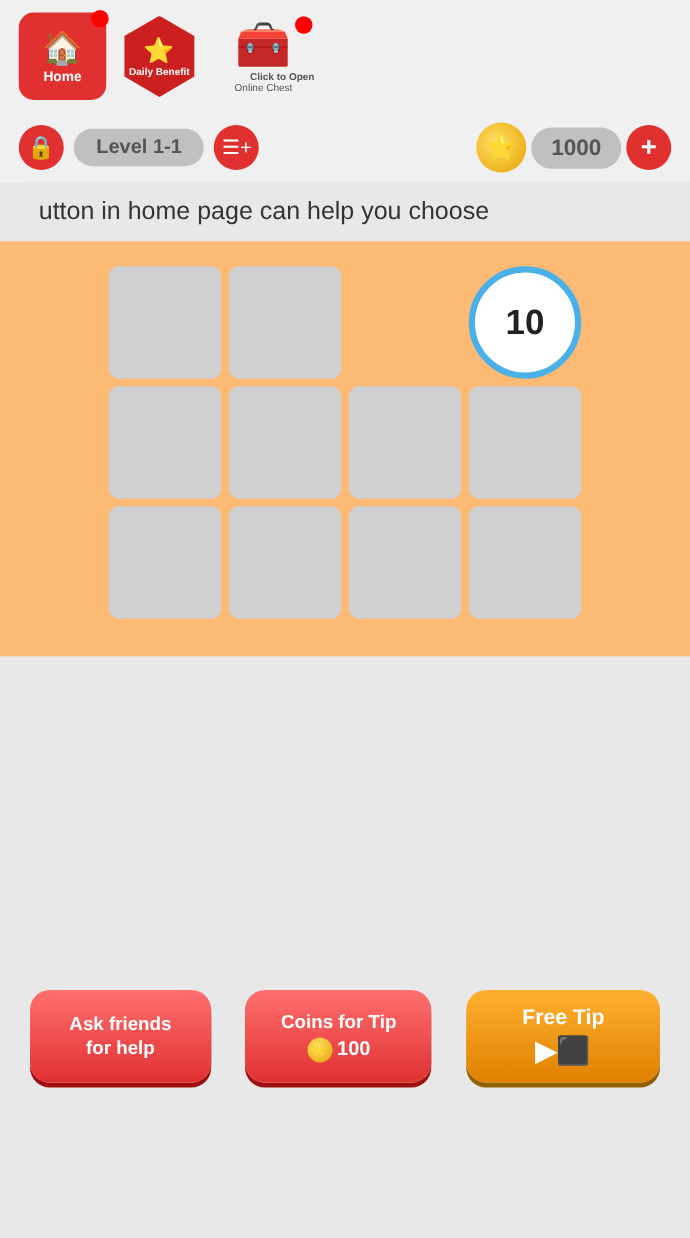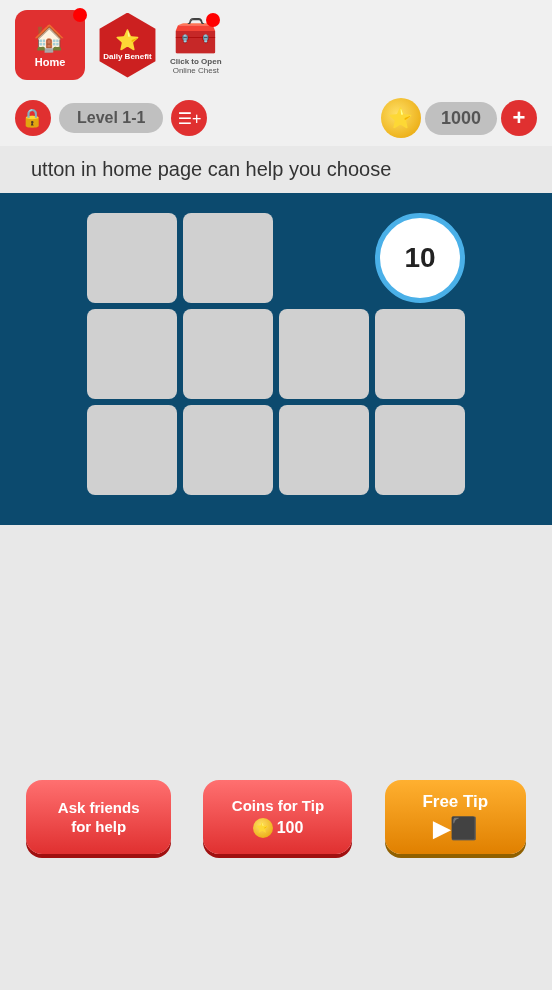--- a/index.html
+++ b/index.html
@@ -147,21 +147,21 @@
       background: #e8e8e8;
       margin-left: 16px;
     }
 
     
     .game-area {
       display: flex;
       align-items: center;
       justify-content: center;
       padding: 20px 0 30px 0;
-      background: #0c4a6e;
+      background: #fdba74;
     }
 
     .grid {
       display: grid;
       grid-template-columns: repeat(4, 90px);
       grid-template-rows: repeat(3, 90px);
       gap: 6px;
     }
 
     .cell {
@@ -184,21 +184,21 @@
       border: 5px solid #4ab0e8;
       font-size: 28px;
       font-weight: bold;
       color: #222;
       position: relative;
     }
 
     
     .bottom-buttons {
       position: absolute;
-      bottom: 136px;
+      bottom: 124px;
       left: 0;
       right: 0;
       display: flex;
       justify-content: space-around;
       padding: 0 10px;
     }
 
     .ask-friends-btn {
       background: linear-gradient(to bottom, #ff7070, #e03030);
       border-radius: 16px;
@@ -250,21 +250,21 @@
 
     .free-tip-btn {
       background: linear-gradient(to bottom, #ffb030, #e08000);
       border-radius: 16px;
       padding: 12px 16px;
       color: white;
       font-size: 17px;
       font-weight: bold;
       text-align: center;
       cursor: pointer;
-      width: 141px;
+      width: 155px;
       border: none;
       box-shadow: 0 4px 0 #906000;
     }
 
     .free-tip-btn .video-icon {
       font-size: 22px;
       margin-top: 4px;
     }
 
     
@@ -300,21 +300,21 @@
 
   <div class="hexagon" style="position:relative;">
     <div class="red-dot" style="position:absolute;top:-2px;right:-2px;"></div>
     <span style="font-size:20px;">⭐</span>
     <span style="color:white;font-size:8px;font-weight:bold;text-align:center;line-height:1.2;">Daily Benefit</span>
   </div>
 
   <div class="chest-wrapper">
     <div class="red-dot" style="position:absolute;top:-2px;right:2px;"></div>
     <span style="font-size:36px;">🧰</span>
-    <span style="font-size:8px;color:#555;font-weight:bold;text-align:right;">Click to Open</span>
+    <span style="font-size:8px;color:#555;font-weight:bold;text-align:right;margin-left:30px;">Click to Open</span>
     <span style="font-size:8px;color:#555;font-weight:normal;">Online Chest</span>
   </div>
 </div>
 
 <div class="level-bar">
   <div class="lock-icon">🔒</div>
   <div class="level-badge">Level 1-1</div>
   <div class="list-btn">
     <span>☰+</span>
   </div>

